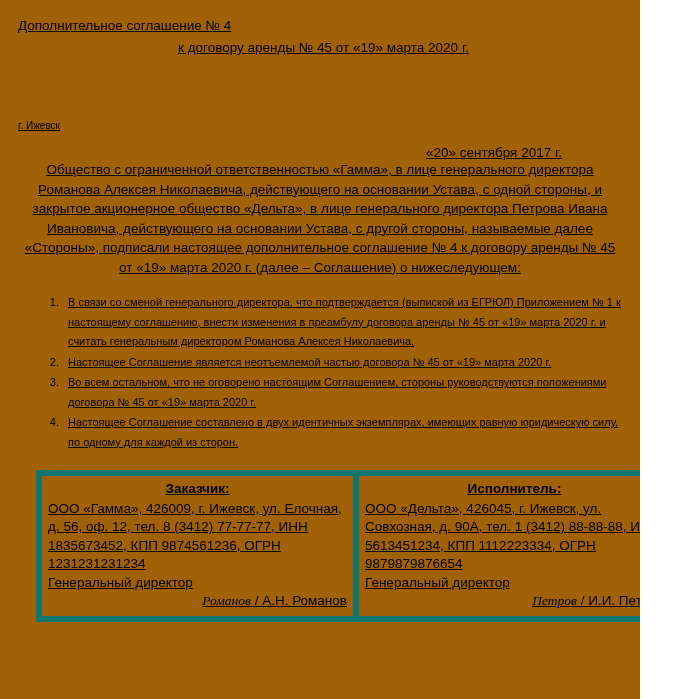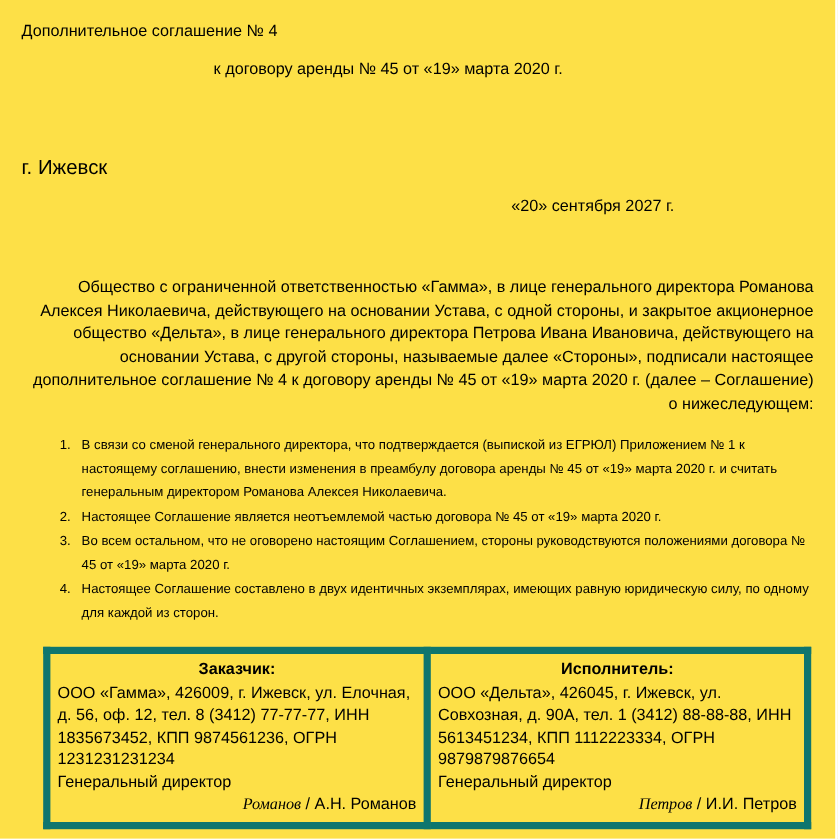--- a/index.html
+++ b/index.html
@@ -6,52 +6,52 @@
     margin: 0;
     padding: 0;
     background: #ffffff;
   }
   body {
     font-family: "Liberation Sans", sans-serif;
     color: #000000;
   }
   .page {
     position: relative;
-    width: 696px;
+    width: 640px;
     height: 699px;
-    background: #fde047;
+    background: #a16207;
     box-sizing: border-box;
     padding: 16px 18px 0 18px;
     overflow: hidden;
+    text-decoration: underline;
   }
   .doc-title-block {
     font-size: 13.5px;
     line-height: 20px;
   }
   .doc-title {
     text-align: left;
   }
   .doc-subtitle {
-    margin-top: 12px;
+    margin-top: 2px;
     padding-left: 160px;
   }
   .city {
     margin-top: 62px;
-    font-size: 17px;
+    font-size: 10px;
   }
   .date-line {
     margin-top: 14px;
     font-size: 13.5px;
     padding-left: 408px;
   }
   .preamble {
-    margin-top: 50px;
     font-size: 13.5px;
     line-height: 19.5px;
-    text-align: right;
+    text-align: center;
   }
   .clauses {
     margin: 16px 0 0 0;
     padding-left: 44px;
     font-size: 11px;
     line-height: 19.5px;
   }
   .clauses li {
     margin-bottom: 1px;
     padding-left: 6px;
@@ -95,21 +95,21 @@
 
 <div class="page">
 
   <div class="doc-title-block">
     <div class="doc-title">Дополнительное соглашение № 4</div>
     <div class="doc-subtitle">к договору аренды № 45 от «19» марта 2020 г.</div>
   </div>
 
   <div class="city">г. Ижевск</div>
 
-  <div class="date-line">«20» сентября 2027 г.</div>
+  <div class="date-line">«20» сентября 2017 г.</div>
 
   <div class="preamble">Общество с ограниченной ответственностью «Гамма», в лице генерального директора Романова Алексея Николаевича, действующего на основании Устава, с одной стороны, и закрытое акционерное общество «Дельта», в лице генерального директора Петрова Ивана Ивановича, действующего на основании Устава, с другой стороны, называемые далее «Стороны», подписали настоящее дополнительное соглашение № 4 к договору аренды № 45 от «19» марта 2020 г. (далее – Соглашение) о нижеследующем:</div>
 
   <ol class="clauses">
     <li>В связи со сменой генерального директора, что подтверждается (выпиской из ЕГРЮЛ) Приложением № 1 к настоящему соглашению, внести изменения в преамбулу договора аренды № 45 от «19» марта 2020 г. и считать генеральным директором Романова Алексея Николаевича.</li>
     <li>Настоящее Соглашение является неотъемлемой частью договора № 45 от «19» марта 2020 г.</li>
     <li>Во всем остальном, что не оговорено настоящим Соглашением, стороны руководствуются положениями договора № 45 от «19» марта 2020 г.</li>
     <li>Настоящее Соглашение составлено в двух идентичных экземплярах, имеющих равную юридическую силу, по одному для каждой из сторон.</li>
   </ol>
 

